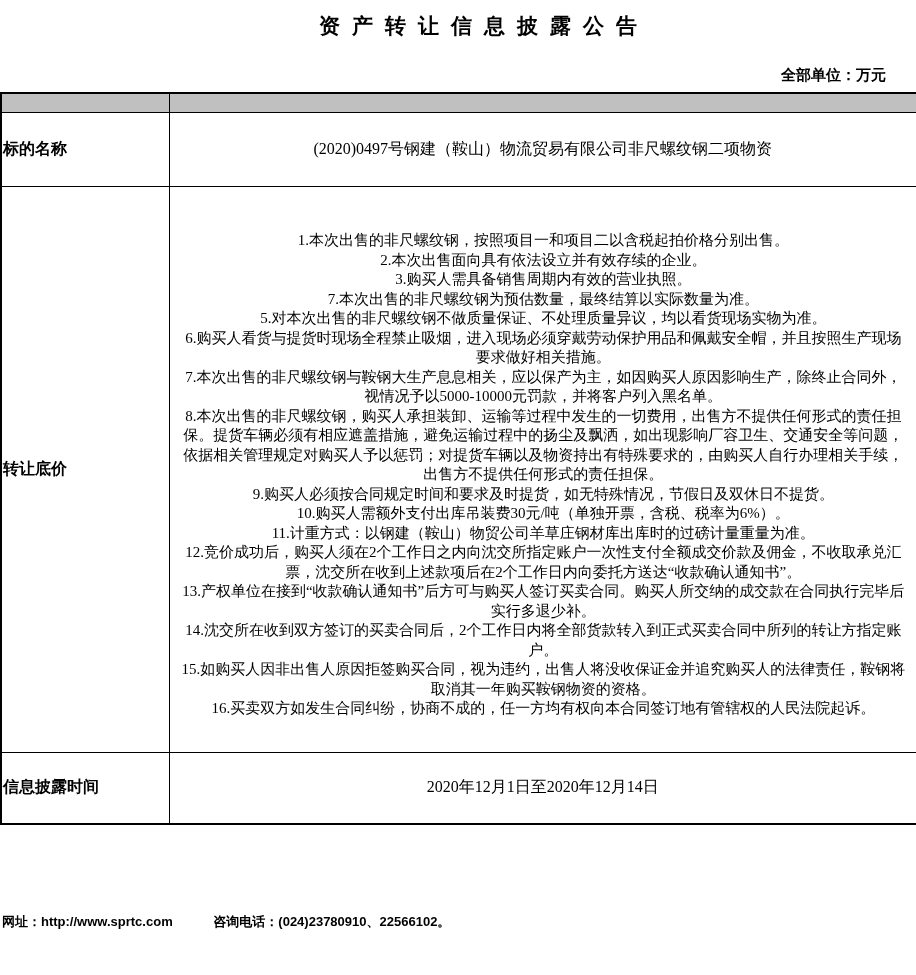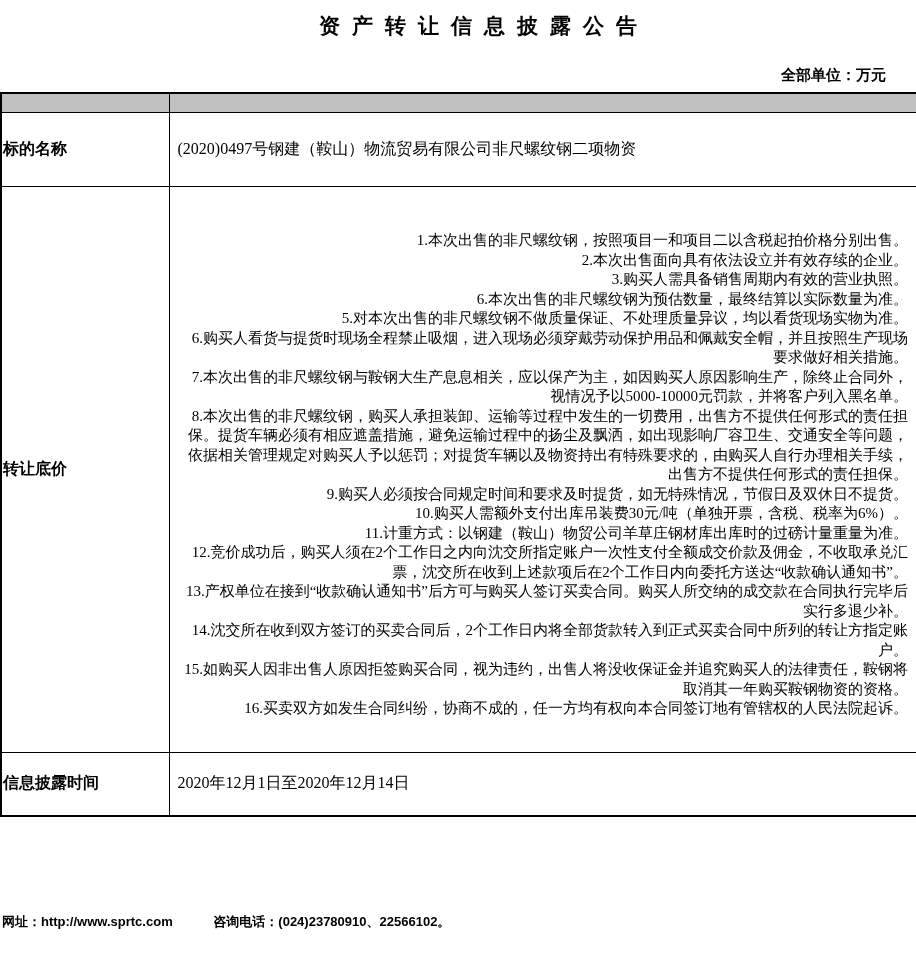--- a/index.html
+++ b/index.html
@@ -55,36 +55,36 @@
   col.c1 { width: 168px; }
   col.c2 { width: 748px; }
   tr.gray-row td {
     background: #c0c0c0;
     height: 19px;
     padding: 0;
   }
   tr.row-subject td { height: 74px; }
   tr.row-price td { height: 82px; }
   tr.row-conditions td { height: 566px; }
-  tr.row-time td { height: 64px; }
+  tr.row-time td { height: 72px; }
   td.label {
     font-weight: bold;
     font-size: 16px;
     font-family: "Liberation Sans", "DejaVu Sans", sans-serif;
   }
   td.value {
     font-size: 16px;
     padding: 2px 8px;
   }
-  td.value.center { text-align: left; }
+  td.value.center { text-align: center; }
   td.value.conditions {
     font-size: 15px;
     line-height: 19.5px;
     padding: 16px 8px 4px 9px;
-    text-align: right;
+    text-align: center;
     margin-left: 24px;
   }
   .price-line { line-height: 26px; }
   .footer {
     position: absolute;
     left: 2px;
     top: 913px;
     font-size: 13px;
     font-weight: bold;
     line-height: 17px;
@@ -120,21 +120,21 @@
       <td class="value center">(2020)0497号钢建（鞍山）物流贸易有限公司非尺螺纹钢二项物资</td>
     </tr>
 
 
     <tr class="row-conditions">
       <td class="label">转让底价</td>
       <td class="value conditions">
         <div>1.本次出售的非尺螺纹钢，按照项目一和项目二以含税起拍价格分别出售。</div>
         <div>2.本次出售面向具有依法设立并有效存续的企业。</div>
         <div>3.购买人需具备销售周期内有效的营业执照。</div>
-        <div>6.本次出售的非尺螺纹钢为预估数量，最终结算以实际数量为准。</div>
+        <div>7.本次出售的非尺螺纹钢为预估数量，最终结算以实际数量为准。</div>
         <div>5.对本次出售的非尺螺纹钢不做质量保证、不处理质量异议，均以看货现场实物为准。</div>
         <div>6.购买人看货与提货时现场全程禁止吸烟，进入现场必须穿戴劳动保护用品和佩戴安全帽，并且按照生产现场要求做好相关措施。</div>
         <div>7.本次出售的非尺螺纹钢与鞍钢大生产息息相关，应以保产为主，如因购买人原因影响生产，除终止合同外，视情况予以5000-10000元罚款，并将客户列入黑名单。</div>
         <div>8.本次出售的非尺螺纹钢，购买人承担装卸、运输等过程中发生的一切费用，出售方不提供任何形式的责任担保。提货车辆必须有相应遮盖措施，避免运输过程中的扬尘及飘洒，如出现影响厂容卫生、交通安全等问题，依据相关管理规定对购买人予以惩罚；对提货车辆以及物资持出有特殊要求的，由购买人自行办理相关手续，出售方不提供任何形式的责任担保。</div>
         <div>9.购买人必须按合同规定时间和要求及时提货，如无特殊情况，节假日及双休日不提货。</div>
         <div>10.购买人需额外支付出库吊装费30元/吨（单独开票，含税、税率为6%）。</div>
         <div>11.计重方式：以钢建（鞍山）物贸公司羊草庄钢材库出库时的过磅计量重量为准。</div>
         <div>12.竞价成功后，购买人须在2个工作日之内向沈交所指定账户一次性支付全额成交价款及佣金，不收取承兑汇票，沈交所在收到上述款项后在2个工作日内向委托方送达“收款确认通知书”。</div>
         <div>13.产权单位在接到“收款确认通知书”后方可与购买人签订买卖合同。购买人所交纳的成交款在合同执行完毕后实行多退少补。</div>
         <div>14.沈交所在收到双方签订的买卖合同后，2个工作日内将全部货款转入到正式买卖合同中所列的转让方指定账户。</div>

